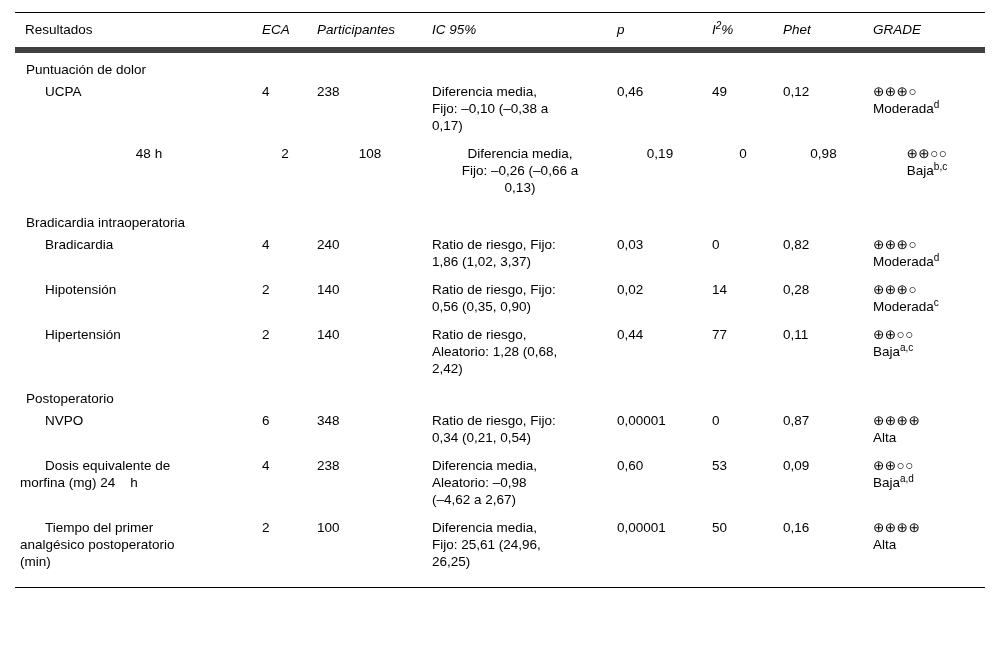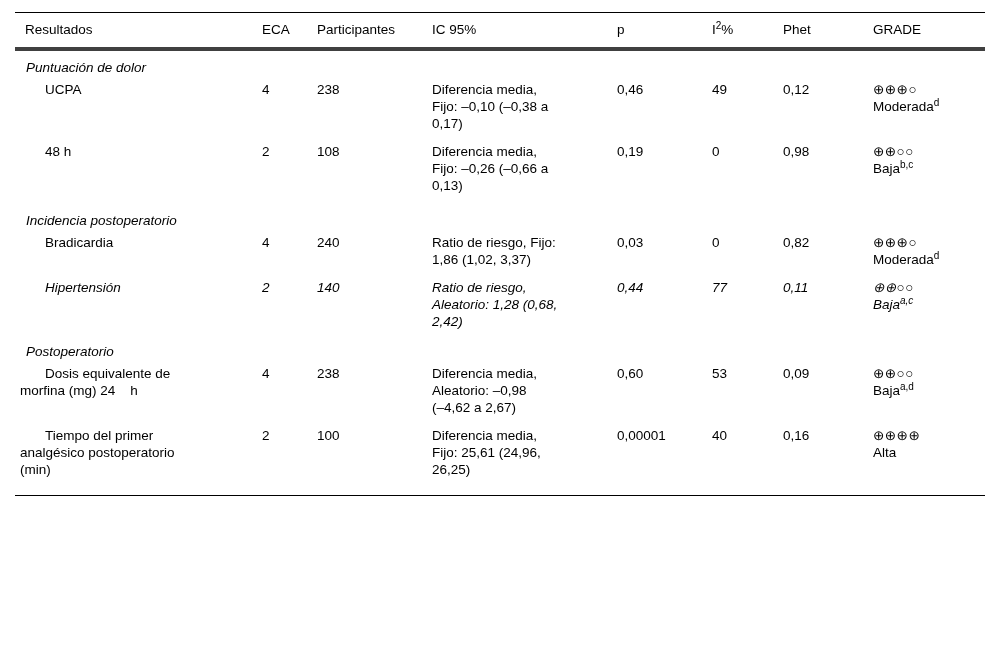--- a/index.html
+++ b/index.html
@@ -35,43 +35,42 @@
   col.c7 { width: 90px;  }
   col.c8 { width: 117px; }
   th, td {
     text-align: left;
     vertical-align: top;
     font-weight: normal;
     padding: 0 4px 0 5px;
     white-space: pre-wrap;
   }
   thead th {
-    border-bottom: 4px solid #404040;
+    border-bottom: 6px solid #404040;
     padding-top: 8px;
     padding-bottom: 9px;
     text-indent: 5px;
   }
-  thead th.no-indent { text-indent: 0; }
+  thead th.no-indent { text-indent: 0; font-style: italic; }
   sup {
     font-size: 10px;
     line-height: 0;
     vertical-align: super;
     letter-spacing: 0;
   }
   tr.section td {
-    font-style: italic;
     text-indent: 6px;
     padding-top: 6px;
     padding-bottom: 5px;
   }
   tr.section.first td { padding-top: 8px; }
   tr.item td.c-label { text-indent: 25px; }
   tr.item td { padding-bottom: 11px; }
-  tr.pb7  td { padding-bottom: 7px; font-style: italic; }
-  tr.pb12 td { padding-bottom: 12px; }
+  tr.pb7  td { padding-bottom: 7px; }
+  tr.pb12 td { padding-bottom: 12px; text-align: center; }
   tr.pb13 td { padding-bottom: 13px; }
   tr.pb17 td { padding-bottom: 17px; }
   .gsym { letter-spacing: 0.5px; }
 </style>
 </head>
 <body>
 
 <div class="page">
   <table class="paper-table">
     <colgroup>
@@ -118,49 +117,71 @@
         <td>108</td>
         <td>Diferencia media,
 Fijo: –0,26 (–0,66 a
 0,13)</td>
         <td>0,19</td>
         <td>0</td>
         <td>0,98</td>
         <td><div class="gsym">⊕⊕○○</div><div><span>Baja</span><sup>b,c</sup></div></td>
       </tr>
       <tr class="section">
-        <td colspan="8">Incidencia postoperatorio</td>
+        <td colspan="8">Bradicardia intraoperatoria</td>
       </tr>
       <tr class="item">
         <td class="c-label">Bradicardia</td>
         <td>4</td>
         <td>240</td>
         <td>Ratio de riesgo, Fijo:
 1,86 (1,02, 3,37)</td>
         <td>0,03</td>
         <td>0</td>
         <td>0,82</td>
         <td><div class="gsym">⊕⊕⊕○</div><div><span>Moderada</span><sup>d</sup></div></td>
       </tr>
+      <tr class="item">
+        <td class="c-label">Hipotensión</td>
+        <td>2</td>
+        <td>140</td>
+        <td>Ratio de riesgo, Fijo:
+0,56 (0,35, 0,90)</td>
+        <td>0,02</td>
+        <td>14</td>
+        <td>0,28</td>
+        <td><div class="gsym">⊕⊕⊕○</div><div><span>Moderada</span><sup>c</sup></div></td>
+      </tr>
       <tr class="item pb7">
         <td class="c-label">Hipertensión</td>
         <td>2</td>
         <td>140</td>
         <td>Ratio de riesgo,
 Aleatorio: 1,28 (0,68,
 2,42)</td>
         <td>0,44</td>
         <td>77</td>
         <td>0,11</td>
         <td><div class="gsym">⊕⊕○○</div><div><span>Baja</span><sup>a,c</sup></div></td>
       </tr>
       <tr class="section">
         <td colspan="8">Postoperatorio</td>
       </tr>
       <tr class="item">
+        <td class="c-label">NVPO</td>
+        <td>6</td>
+        <td>348</td>
+        <td>Ratio de riesgo, Fijo:
+0,34 (0,21, 0,54)</td>
+        <td>0,00001</td>
+        <td>0</td>
+        <td>0,87</td>
+        <td><div class="gsym">⊕⊕⊕⊕</div><div><span>Alta</span><sup></sup></div></td>
+      </tr>
+      <tr class="item">
         <td class="c-label">Dosis equivalente de
 morfina (mg) 24    h</td>
         <td>4</td>
         <td>238</td>
         <td>Diferencia media,
 Aleatorio: –0,98
 (–4,62 a 2,67)</td>
         <td>0,60</td>
         <td>53</td>
         <td>0,09</td>
@@ -169,19 +190,19 @@
       <tr class="item pb17">
         <td class="c-label">Tiempo del primer
 analgésico postoperatorio
 (min)</td>
         <td>2</td>
         <td>100</td>
         <td>Diferencia media,
 Fijo: 25,61 (24,96,
 26,25)</td>
         <td>0,00001</td>
-        <td>40</td>
+        <td>50</td>
         <td>0,16</td>
         <td><div class="gsym">⊕⊕⊕⊕</div><div><span>Alta</span><sup></sup></div></td>
       </tr>
     </tbody>
   </table>
 </div>
 
 </body></html>

